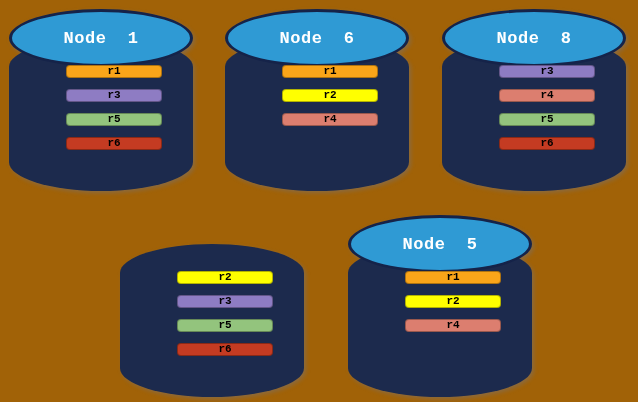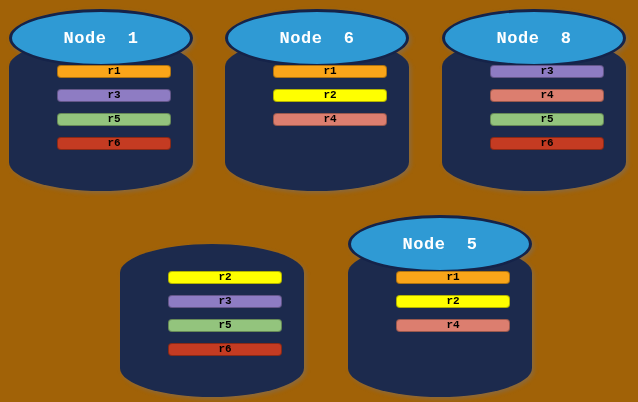--- a/index.html
+++ b/index.html
@@ -47,21 +47,21 @@
     position: absolute;
     top: 56px;
     left: 0;
     width: 100%;
     display: flex;
     flex-direction: column;
     align-items: center;
     gap: 11px;
   }
   .bar {
-    width: 114px;
+    width: 96px;
     height: 13px;
     border-radius: 4px;
     border: 1px solid rgba(0,0,0,0.3);
     display: flex;
     align-items: center;
     justify-content: center;
     font-size: 11px;
     font-weight: bold;
     color: #000000;
     line-height: 1;

